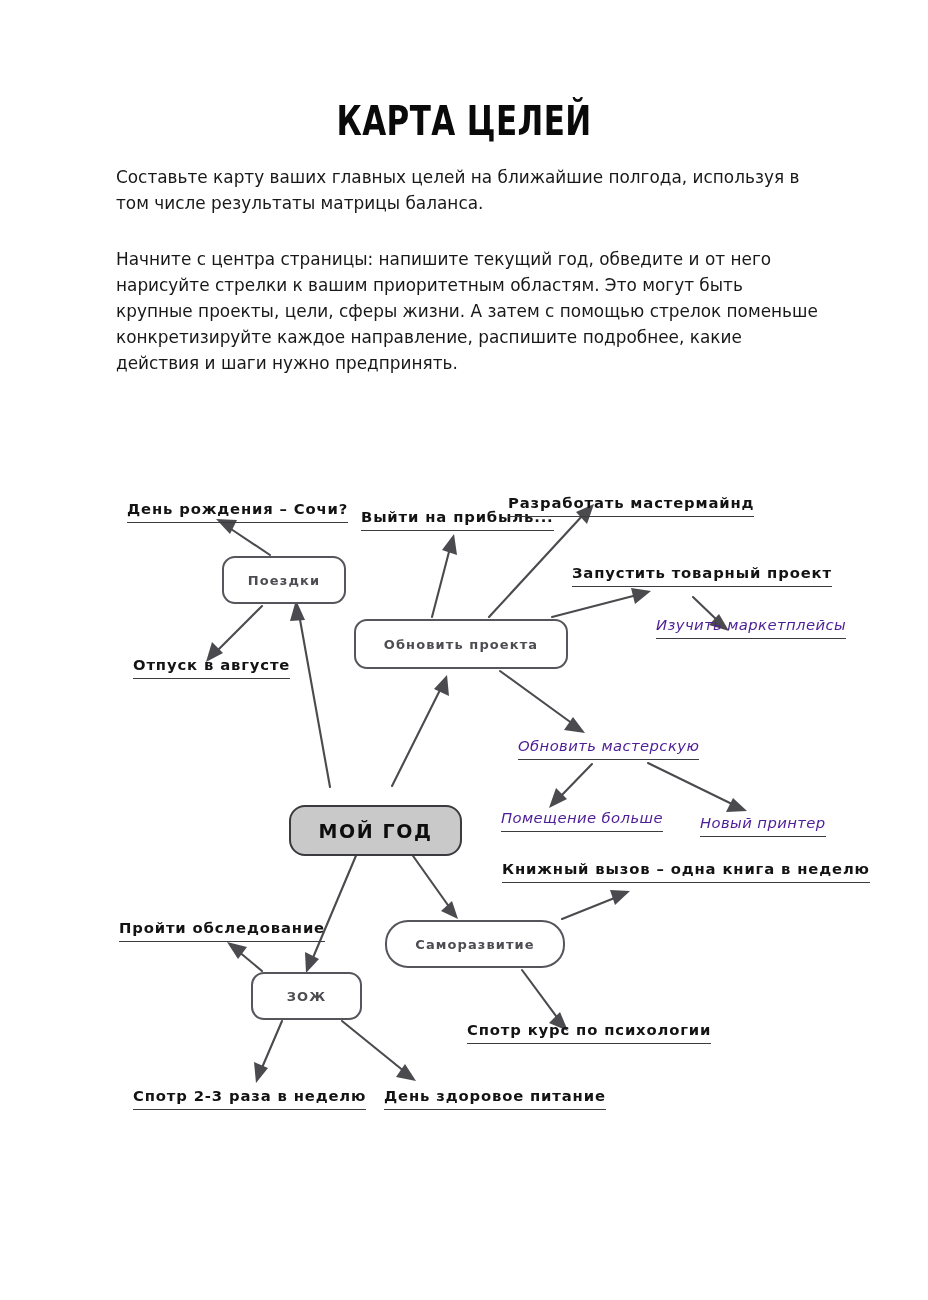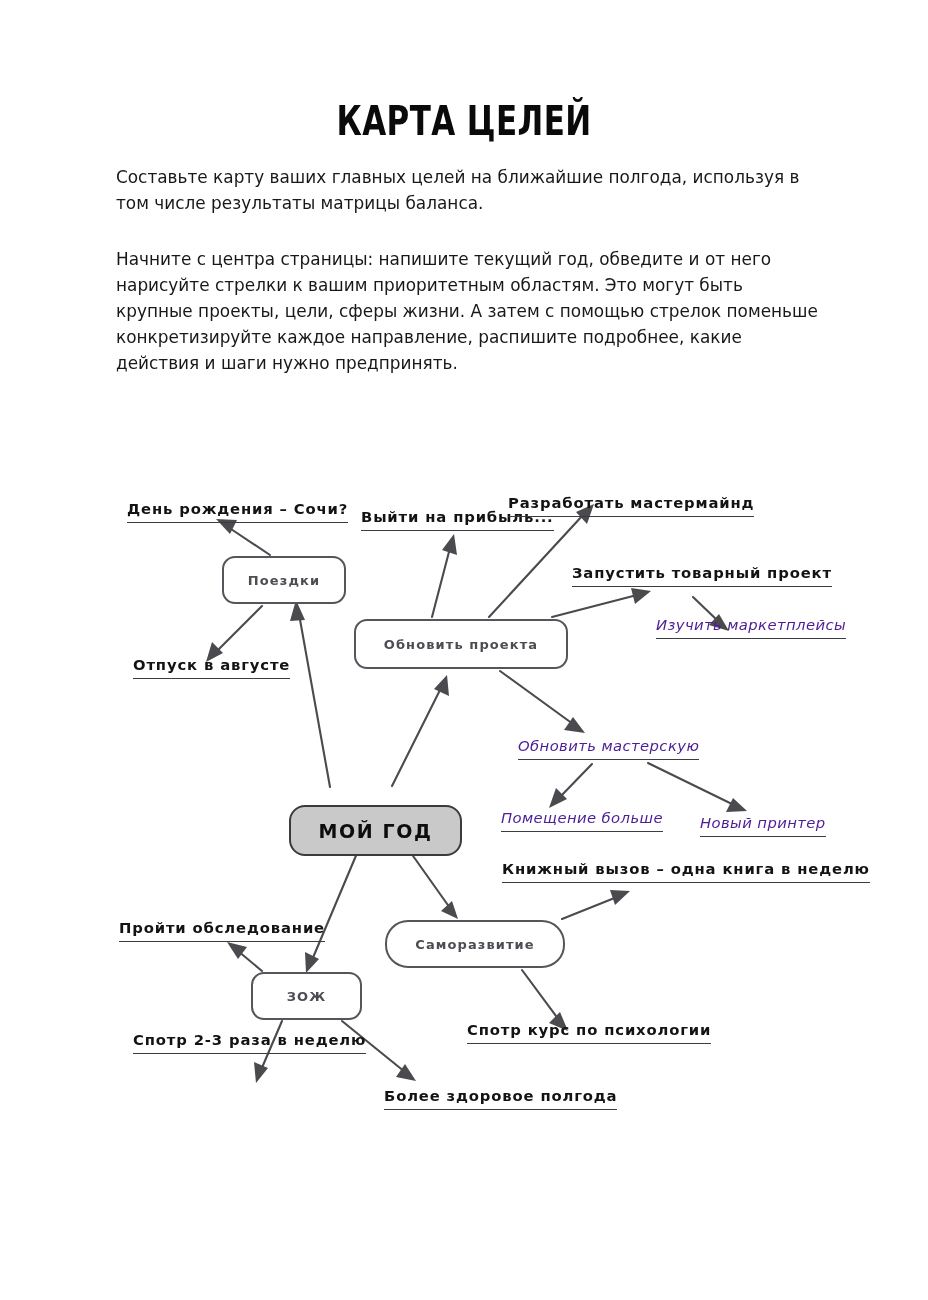--- a/index.html
+++ b/index.html
@@ -123,21 +123,21 @@
   #leaf-profit      { left: 361px; top: 508px; }
   #leaf-mastermind  { left: 508px; top: 494px; text-align: right; }
   #leaf-tovar       { left: 572px; top: 564px; }
   #leaf-market      { left: 656px; top: 616px; }
   #leaf-workshop    { left: 518px; top: 737px; }
   #leaf-room        { left: 501px; top: 809px; }
   #leaf-printer     { left: 700px; top: 814px; }
   #leaf-books       { left: 502px; top: 860px; }
   #leaf-checkup     { left: 119px; top: 919px; }
   #leaf-psych       { left: 467px; top: 1021px; }
-  #leaf-sport       { left: 133px; top: 1031px; }
+  #leaf-sport       { left: 133px; top: 1087px; }
   #leaf-food        { left: 384px; top: 1087px; }
 </style>
 </head>
 <body>
 
 <div id="page-title">КАРТА ЦЕЛЕЙ</div>
 
 <div class="intro-block" id="intro-1">Составьте карту ваших главных целей на ближайшие полгода, используя в том числе результаты матрицы баланса.</div>
 
 <div class="intro-block" id="intro-2">Начните с центра страницы: напишите текущий год, обведите и от него нарисуйте стрелки к вашим приоритетным областям. Это могут быть крупные проекты, цели, сферы жизни. А затем с помощью стрелок поменьше конкретизируйте каждое направление, распишите подробнее, какие действия и шаги нужно предпринять.</div>
@@ -264,13 +264,13 @@
 <div class="leaf light" id="leaf-printer">Новый принтер</div>
 
 <div class="leaf" id="leaf-books">Книжный вызов – одна книга в неделю</div>
 
 <div class="leaf" id="leaf-psych">Спотр курс по психологии</div>
 
 <div class="leaf" id="leaf-checkup">Пройти обследование</div>
 
 <div class="leaf" id="leaf-sport">Спотр 2-3 раза в неделю</div>
 
-<div class="leaf" id="leaf-food">Более здоровое полгода</div>
+<div class="leaf" id="leaf-food">День здоровое питание</div>
 
 </body></html>

